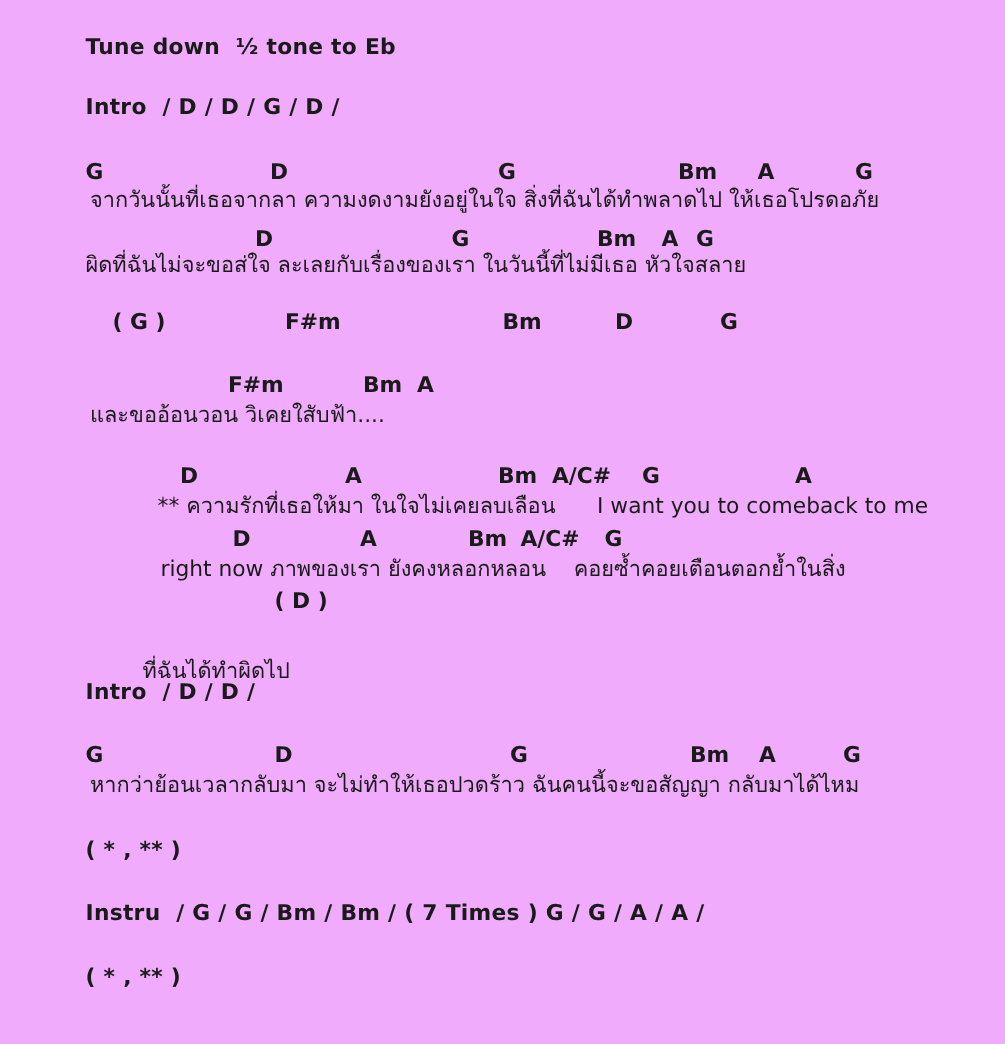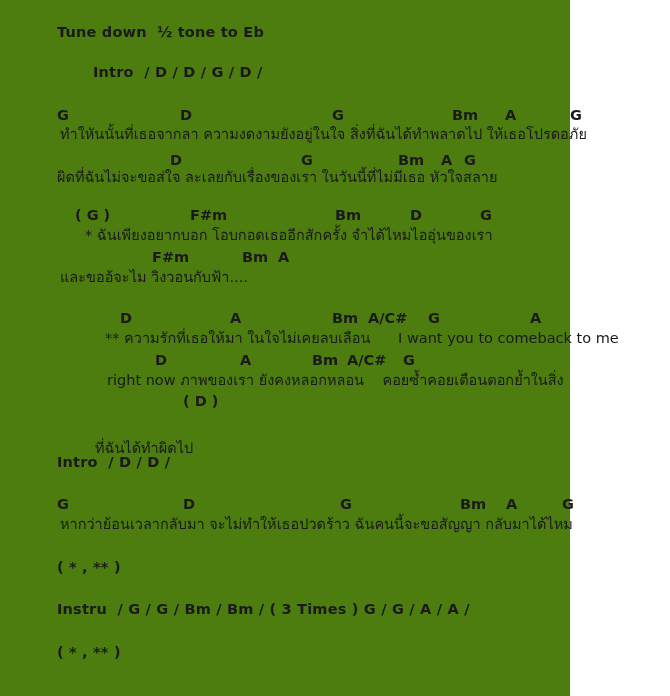--- a/index.html
+++ b/index.html
@@ -9,23 +9,23 @@
   body {
     width: 670px;
     height: 696px;
     background: #ffffff;
     font-family: "DejaVu Sans", "Liberation Sans", sans-serif;
     color: #1a1a1a;
     overflow: hidden;
   }
   .sheet {
     position: relative;
-    width: 570px;
+    width: 670px;
     height: 696px;
-    background: #4d7c0f;
+    background: #f0abfc;
   }
   .row {
     position: absolute;
     white-space: pre;
     line-height: 19px;
   }
   .heading {
     font-weight: bold;
     font-size: 14.5px;
     letter-spacing: 0.2px;
@@ -44,34 +44,33 @@
   }
   .lyric {
     font-size: 14.5px;
   }
 </style>
 </head>
 <body style="background: rgb(255, 255, 255); color: rgb(26, 26, 26);">
 
 <div class="sheet" id="sheet">
     <div class="row heading" style="top: 23px; left: 57px;">Tune down  ½ tone to Eb</div>
-    <div class="row heading" style="top: 63px; left: 57px; margin-left: 36px;">Intro  / D / D / G / D /</div>
+    <div class="row heading" style="top: 63px; left: 57px;">Intro  / D / D / G / D /</div>
     <div class="row chord-row" style="top: 106px;"><span class="chord" style="left: 57px;">G</span><span class="chord" style="left: 180px;">D</span><span class="chord" style="left: 332px;">G</span><span class="chord" style="left: 452px;">Bm</span><span class="chord" style="left: 505px;">A</span><span class="chord" style="left: 570px;">G</span></div>
-    <div class="row lyric" style="top: 125px; left: 60px;">ทำใหันนั้นที่เธอจากลา ความงดงามยังอยู่ในใจ สิ่งที่ฉันได้ทำพลาดไป ให้เธอโปรดอภัย</div>
+    <div class="row lyric" style="top: 125px; left: 60px;">จากวันนั้นที่เธอจากลา ความงดงามยังอยู่ในใจ สิ่งที่ฉันได้ทำพลาดไป ให้เธอโปรดอภัย</div>
     <div class="row chord-row" style="top: 151px;"><span class="chord" style="left: 170px;">D</span><span class="chord" style="left: 301px;">G</span><span class="chord" style="left: 398px;">Bm</span><span class="chord" style="left: 441px;">A</span><span class="chord" style="left: 464px;">G</span></div>
     <div class="row lyric" style="top: 168px; left: 57px;">ผิดที่ฉันไม่จะขอส่ใจ ละเลยกับเรื่องของเรา ในวันนี้ที่ไม่มีเธอ หัวใจสลาย</div>
     <div class="row chord-row" style="top: 206px;"><span class="chord" style="left: 75px;">( G )</span><span class="chord" style="left: 190px;">F#m</span><span class="chord" style="left: 335px;">Bm</span><span class="chord" style="left: 410px;">D</span><span class="chord" style="left: 480px;">G</span></div>
-    <div class="row lyric" style="top: 226px; left: 85px;">* ฉันเพียงอยากบอก โอบกอดเธออีกสักครั้ง จำได้ไหมไออุ่นของเรา</div>
     <div class="row chord-row" style="top: 248px;"><span class="chord" style="left: 152px;">F#m</span><span class="chord" style="left: 242px;">Bm</span><span class="chord" style="left: 278px;">A</span></div>
-    <div class="row lyric" style="top: 268px; left: 60px;">และขออ้จะไม วิงวอนกับฟ้า....</div>
+    <div class="row lyric" style="top: 268px; left: 60px;">และขออ้อนวอน วิเคยใสับฟ้า....</div>
     <div class="row chord-row" style="top: 309px;"><span class="chord" style="left: 120px;">D</span><span class="chord" style="left: 230px;">A</span><span class="chord" style="left: 332px;">Bm</span><span class="chord" style="left: 368px;">A/C#</span><span class="chord" style="left: 428px;">G</span><span class="chord" style="left: 530px;">A</span></div>
     <div class="row lyric" style="top: 329px; left: 105px;">** ความรักที่เธอให้มา ในใจไม่เคยลบเลือน      I want you to comeback to me</div>
     <div class="row chord-row" style="top: 351px;"><span class="chord" style="left: 155px;">D</span><span class="chord" style="left: 240px;">A</span><span class="chord" style="left: 312px;">Bm</span><span class="chord" style="left: 347px;">A/C#</span><span class="chord" style="left: 403px;">G</span></div>
     <div class="row lyric" style="top: 371px; left: 107px;">right now ภาพของเรา ยังคงหลอกหลอน    คอยซ้ำคอยเตือนตอกย้ำในสิ่ง</div>
     <div class="row chord-row" style="top: 392px;"><span class="chord" style="left: 183px;">( D )</span></div>
     <div class="row lyric" style="top: 411px; left: 95px; margin-top: 28px;">ที่ฉันได้ทำผิดไป</div>
     <div class="row heading" style="top: 453px; left: 57px;">Intro  / D / D /</div>
     <div class="row chord-row" style="top: 495px;"><span class="chord" style="left: 57px;">G</span><span class="chord" style="left: 183px;">D</span><span class="chord" style="left: 340px;">G</span><span class="chord" style="left: 460px;">Bm</span><span class="chord" style="left: 506px;">A</span><span class="chord" style="left: 562px;">G</span></div>
     <div class="row lyric" style="top: 515px; left: 60px;">หากว่าย้อนเวลากลับมา จะไม่ทำให้เธอปวดร้าว ฉันคนนี้จะขอสัญญา กลับมาได้ไหม</div>
     <div class="row heading" style="top: 558px; left: 57px;">( * , ** )</div>
-    <div class="row heading" style="top: 600px; left: 57px;">Instru  / G / G / Bm / Bm / ( 3 Times ) G / G / A / A /</div>
+    <div class="row heading" style="top: 600px; left: 57px;">Instru  / G / G / Bm / Bm / ( 7 Times ) G / G / A / A /</div>
     <div class="row heading" style="top: 643px; left: 57px;">( * , ** )</div>
   </div>
 
 </body></html>

